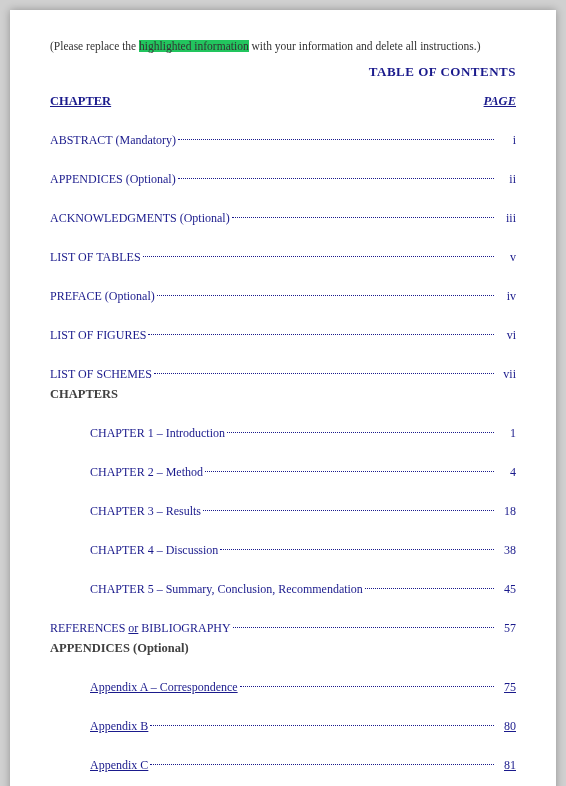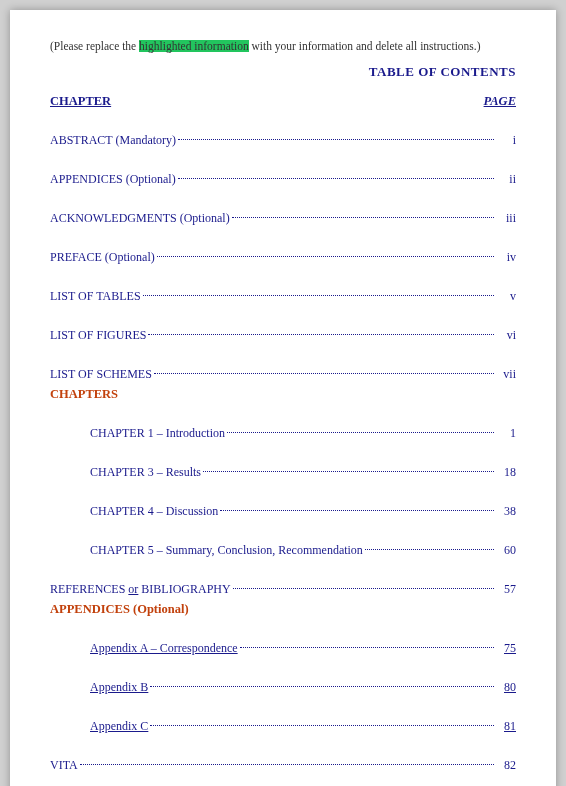--- a/index.html
+++ b/index.html
@@ -103,21 +103,21 @@
     .entry-page {
       flex-shrink: 0;
       color: #1a1a8c;
       font-size: 12px;
       text-align: right;
       min-width: 20px;
     }
 
     .section-header {
       font-size: 12.5px;
-      color: #c2410c;
+      color: #404040;
       font-weight: bold;
       margin-top: 3px;
       margin-bottom: 4px;
     }
 
     .vita-section {
       margin-top: 24px;
     }
 
     .page-number {
@@ -156,63 +156,68 @@
       <span class="entry-label">APPENDICES (Optional)</span>
       <span class="dots"></span>
       <span class="entry-page">ii</span>
     </div>
       <div class="toc-entry">
       <span class="entry-label">ACKNOWLEDGMENTS (Optional)</span>
       <span class="dots"></span>
       <span class="entry-page">iii</span>
     </div>
       <div class="toc-entry">
+      <span class="entry-label">LIST OF TABLES</span>
+      <span class="dots"></span>
+      <span class="entry-page">v</span>
+    </div>
+      <div class="toc-entry">
       <span class="entry-label">PREFACE (Optional)</span>
       <span class="dots"></span>
       <span class="entry-page">iv</span>
     </div>
       <div class="toc-entry">
-      <span class="entry-label">LIST OF TABLES</span>
-      <span class="dots"></span>
-      <span class="entry-page">v</span>
-    </div>
-      <div class="toc-entry">
       <span class="entry-label">LIST OF FIGURES</span>
       <span class="dots"></span>
       <span class="entry-page">vi</span>
     </div>
       <div class="toc-entry">
       <span class="entry-label">LIST OF SCHEMES</span>
       <span class="dots"></span>
       <span class="entry-page">vii</span>
     </div>
     </div>
 
   <div class="section-header">CHAPTERS</div>
 
   <div id="chapters-entries">
       <div class="toc-entry indented">
       <span class="entry-label">CHAPTER 1 – Introduction</span>
       <span class="dots"></span>
       <span class="entry-page">1</span>
     </div>
       <div class="toc-entry indented">
+      <span class="entry-label">CHAPTER 2 – Method</span>
+      <span class="dots"></span>
+      <span class="entry-page">4</span>
+    </div>
+      <div class="toc-entry indented">
       <span class="entry-label">CHAPTER 3 – Results</span>
       <span class="dots"></span>
       <span class="entry-page">18</span>
     </div>
       <div class="toc-entry indented">
       <span class="entry-label">CHAPTER 4 – Discussion</span>
       <span class="dots"></span>
       <span class="entry-page">38</span>
     </div>
       <div class="toc-entry indented">
       <span class="entry-label">CHAPTER 5 – Summary, Conclusion, Recommendation</span>
       <span class="dots"></span>
-      <span class="entry-page">60</span>
+      <span class="entry-page">45</span>
     </div>
     </div>
 
   <div class="toc-entry">
     <span class="entry-label">REFERENCES <span style="text-decoration:underline;">or</span> BIBLIOGRAPHY</span>
     <span class="dots"></span>
     <span class="entry-page">57</span>
   </div>
 
   <div class="section-header">APPENDICES (Optional)</div>

